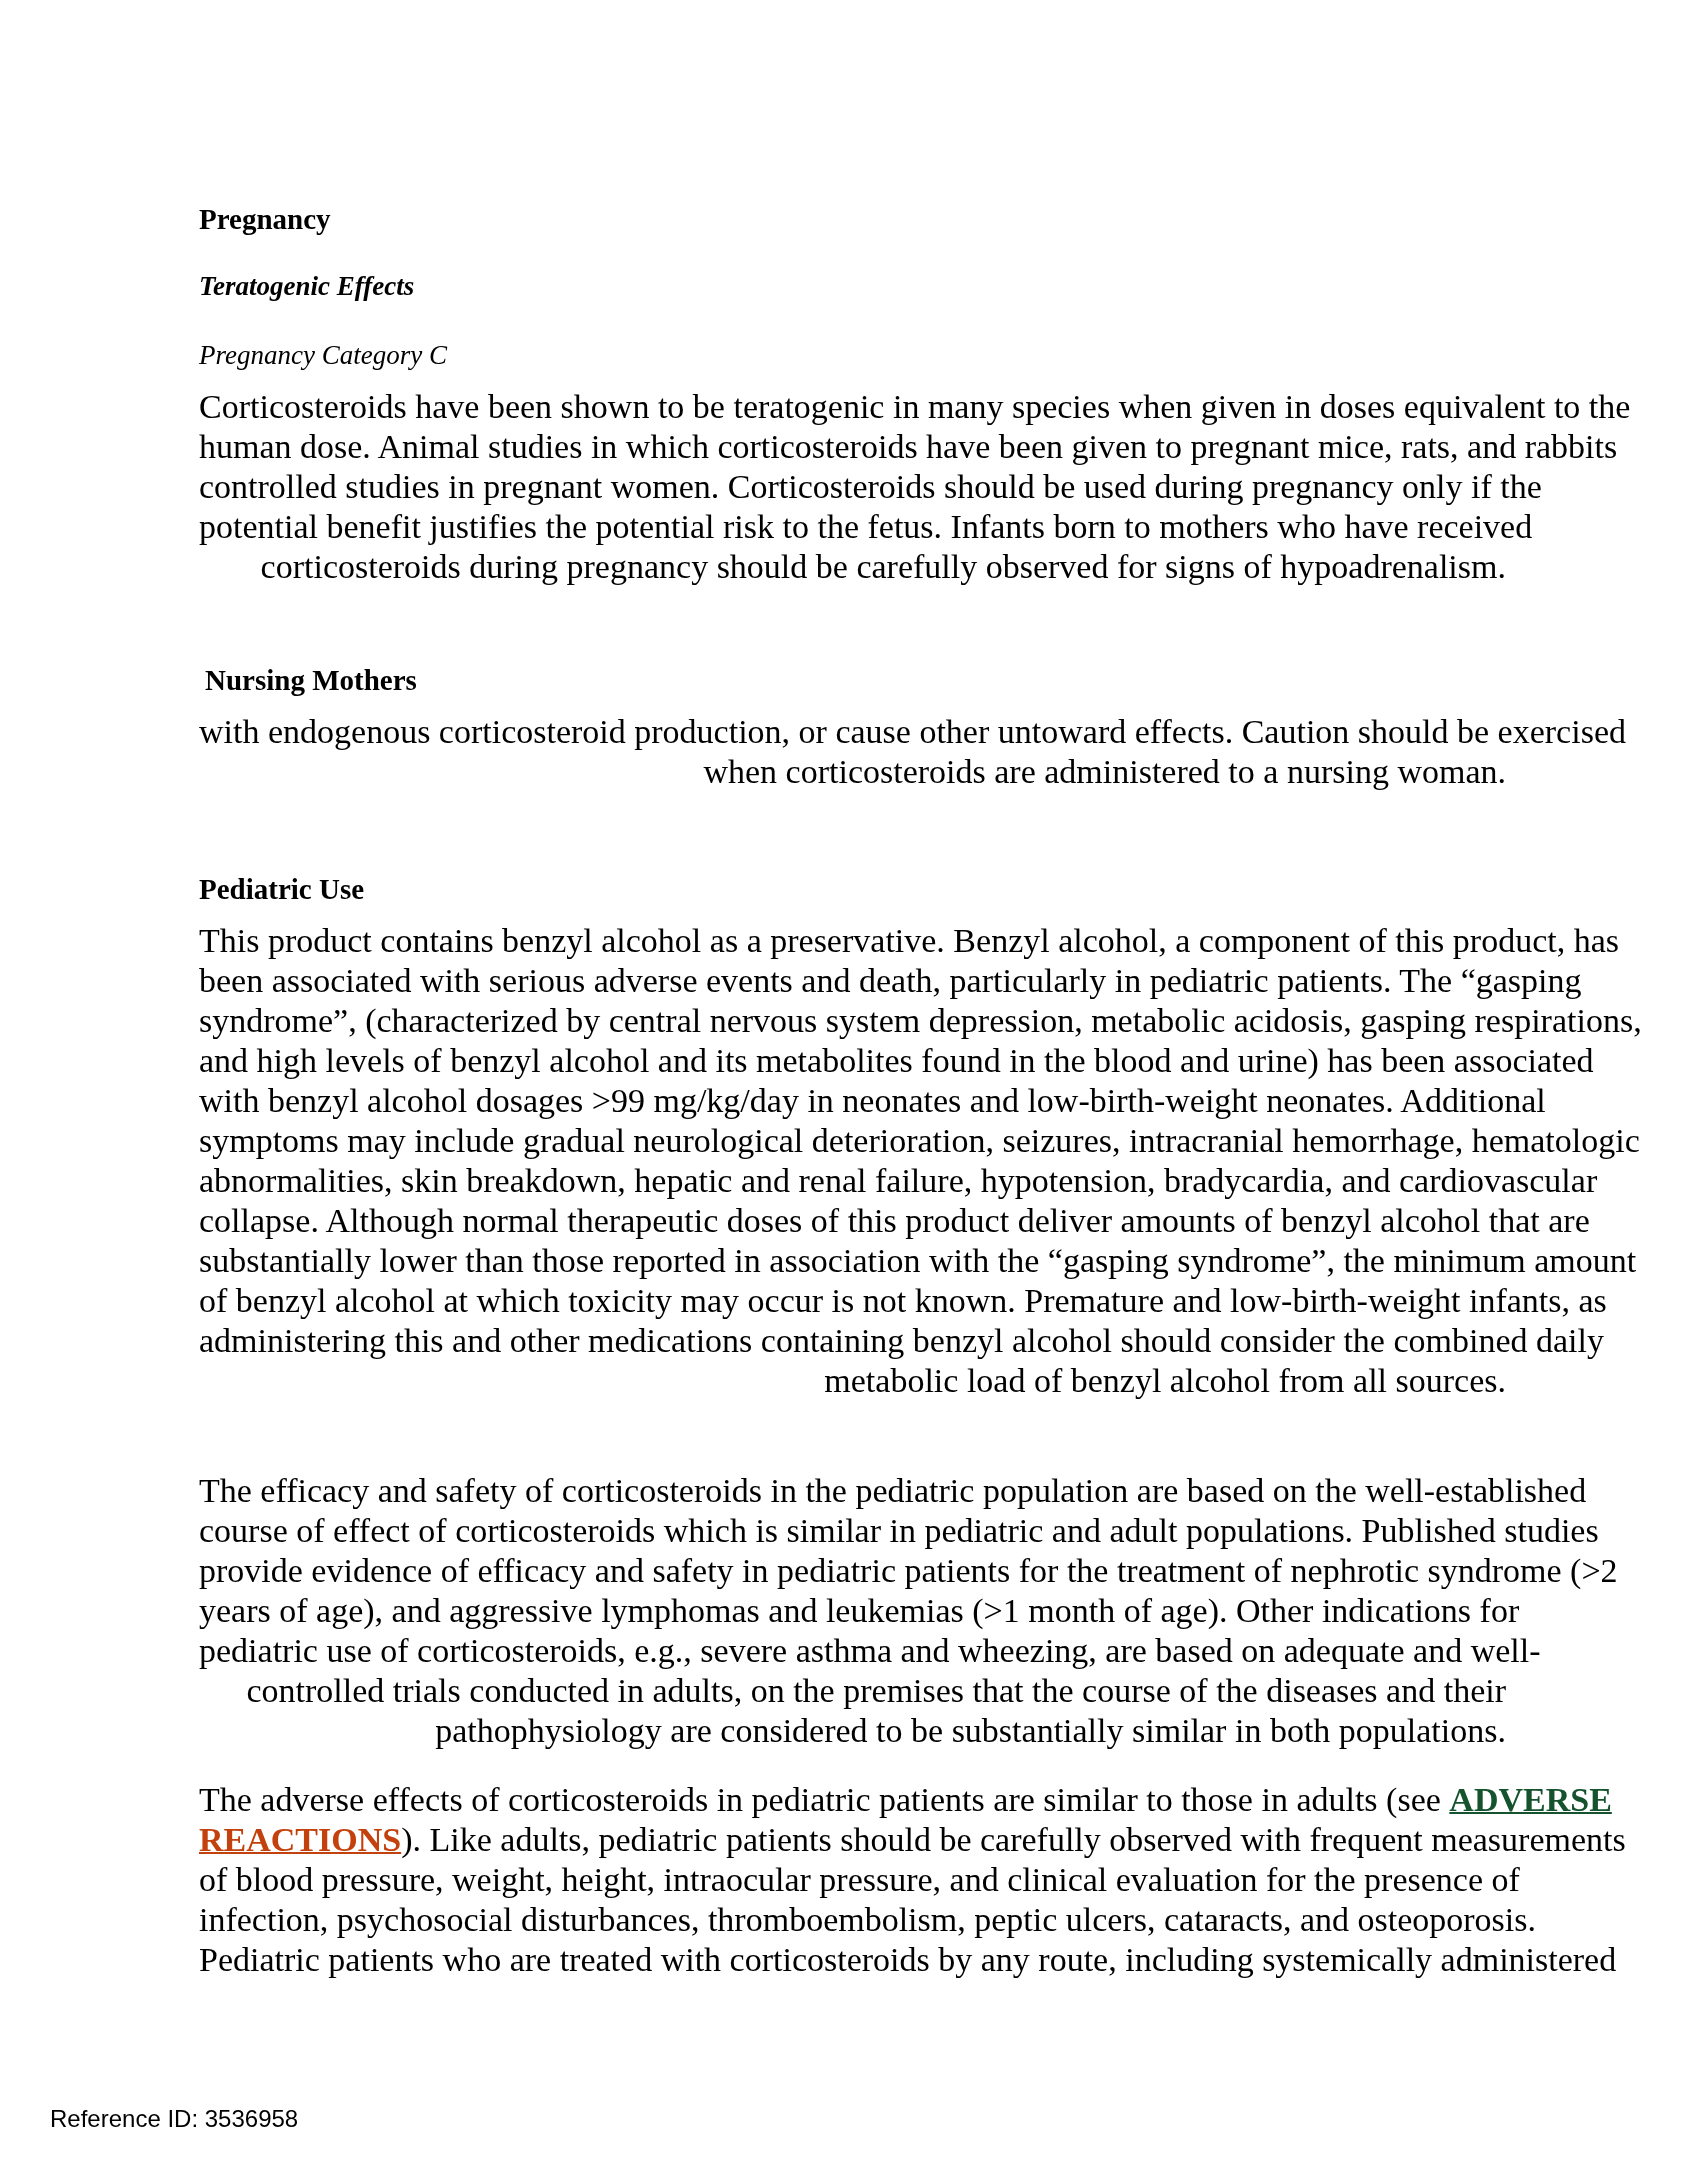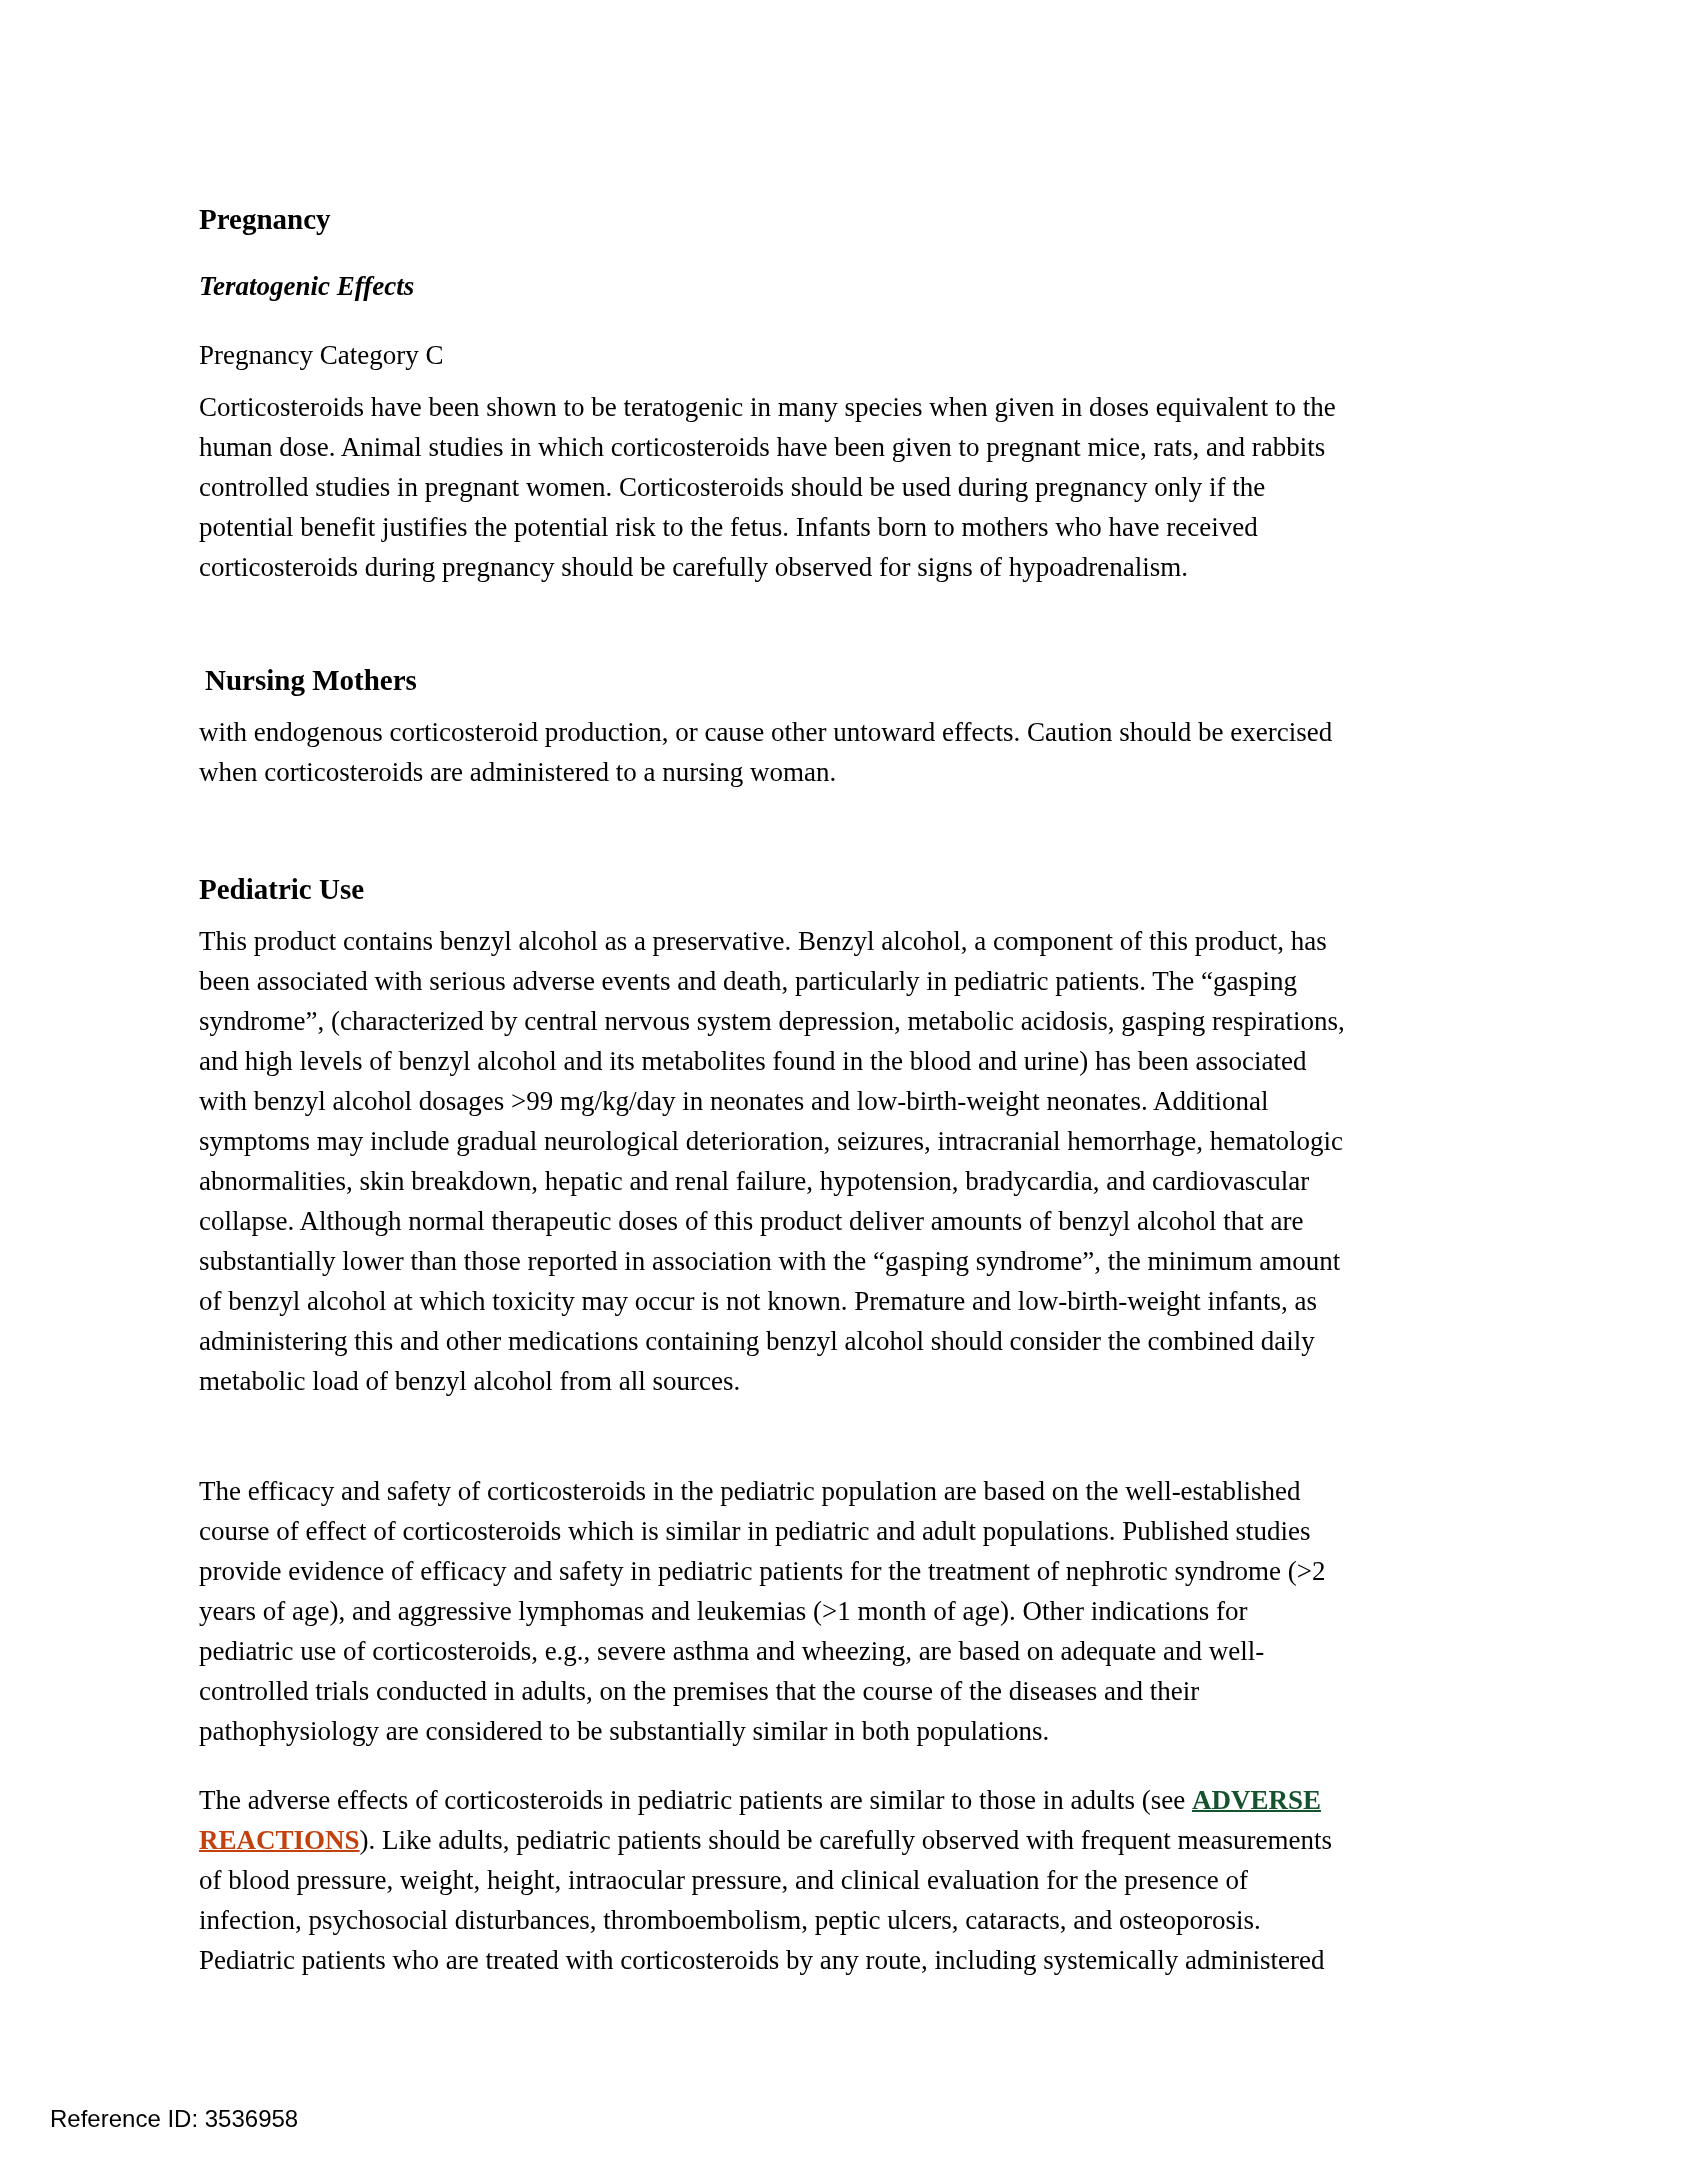--- a/index.html
+++ b/index.html
@@ -2,22 +2,22 @@
 <html><head>
 <meta charset="utf-8">
 <style>
   html, body { margin: 0; padding: 0; background: #ffffff; }
   body { width: 1683px; height: 2178px; position: relative; overflow: hidden; color: #000; }
   .page { position: absolute; left: 0; top: 0; width: 1683px; height: 1746px; background: #fff; }
   .serif { font-family: "Liberation Serif", "DejaVu Serif", serif; }
   .block { position: absolute; left: 199px; }
   .h-bold { font-weight: bold; font-size: 29px; line-height: 36px; }
   .h-bold-italic { font-weight: bold; font-style: italic; font-size: 27px; line-height: 34px; }
-  .h-italic { font-size: 27px; line-height: 34px; }
-  .para { font-size: 27px; line-height: 40px; width: 1307px; }
+  .h-italic { font-style: italic; font-size: 27px; line-height: 34px; }
+  .para { font-size: 34px; line-height: 40px; width: 1307px; text-align: right; }
   .line { display: block; white-space: nowrap; }
   a.link { color: #0000cc; font-weight: bold; text-decoration: underline; text-decoration-thickness: 2px; }
   .footer { position: absolute; left: 50px; top: 2105px; font-family: "Liberation Sans", "DejaVu Sans", sans-serif; font-size: 24px; line-height: 28px; color: #000; }
 </style>
 </head>
 <body>
 
 <div class="page">
 
   <div class="block serif h-bold" style="top:201px;">Pregnancy</div>

